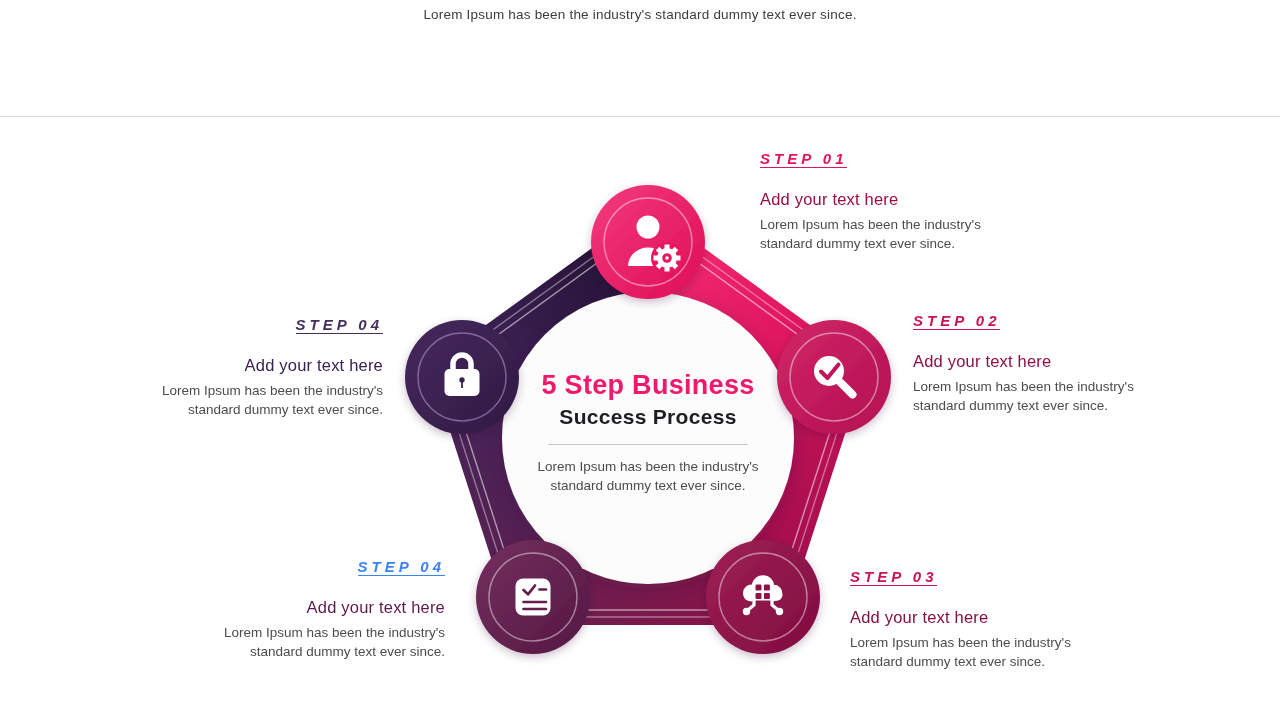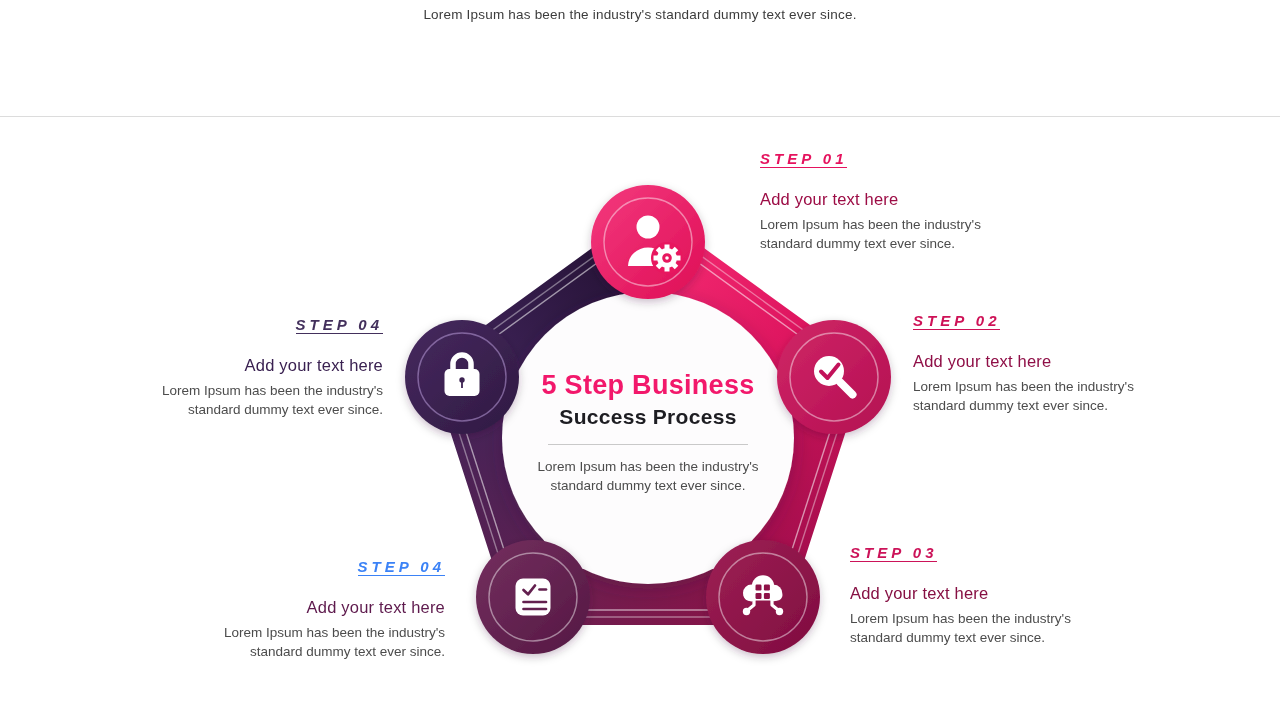--- a/index.html
+++ b/index.html
@@ -26,21 +26,21 @@
 
   
   .step { position:absolute; width:230px; text-align:left; }
   .step.right { text-align:right; }
   .step-label { display:inline-block; font-size:15px; font-style:italic; font-weight:600;
                 letter-spacing:4px; border-bottom:1.6px solid; margin-bottom:22px; }
   .step-title { font-size:16.5px; font-weight:normal; margin-bottom:7px; letter-spacing:.2px; }
   .step-desc { font-size:13.5px; line-height:1.38; color:#4c4c4c; }
   .s1 { left:760px; top:150px; }
   .s2 { left:913px; top:312px; }
-  .s3 { left:850px; top:544px; }
+  .s3 { left:850px; top:568px; }
   .s4 { left:215px; top:558px; }
   .s5 { left:153px; top:316px; }
 </style>
 </head>
 <body>
 
 <div class="stage">
 
   <div class="header">
     <div class="page-subtitle">Lorem Ipsum has been the industry's standard dummy text ever since.</div>

